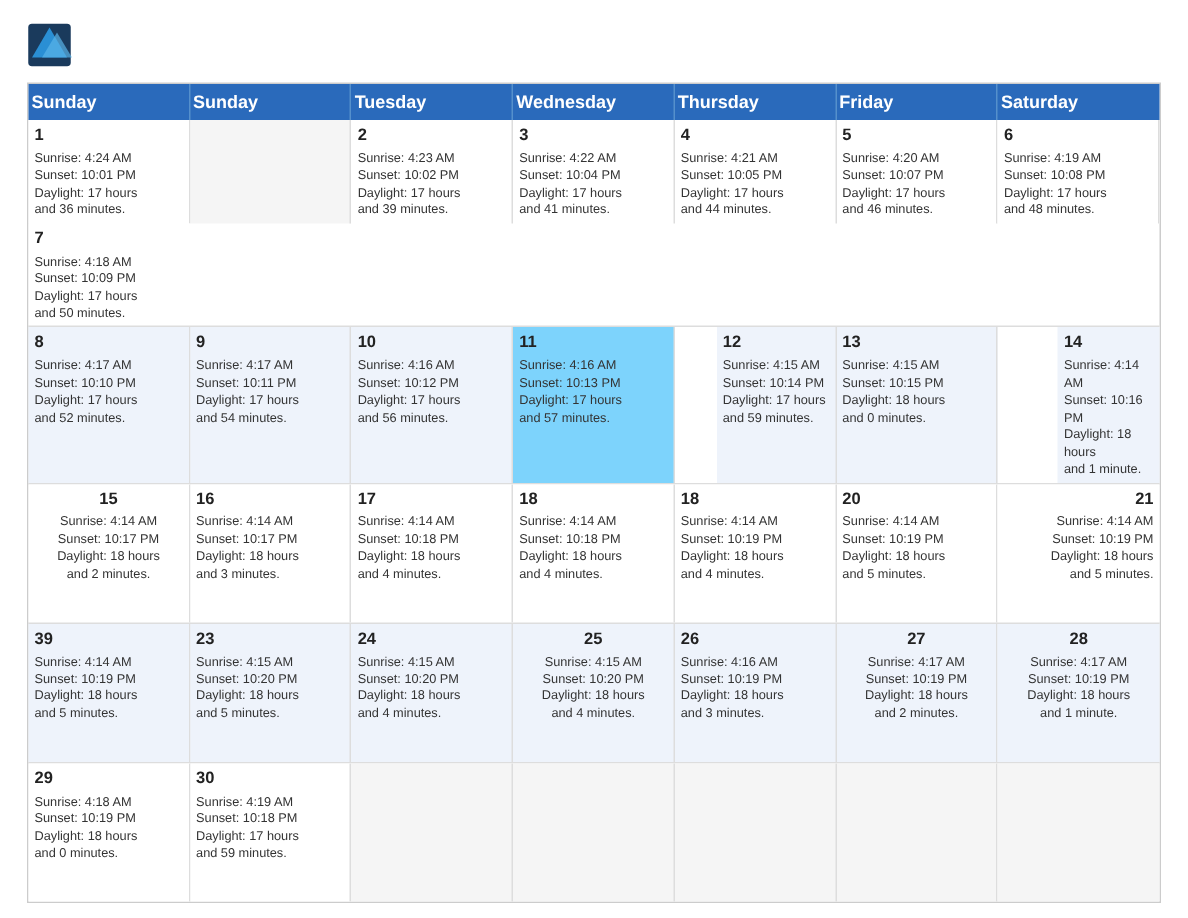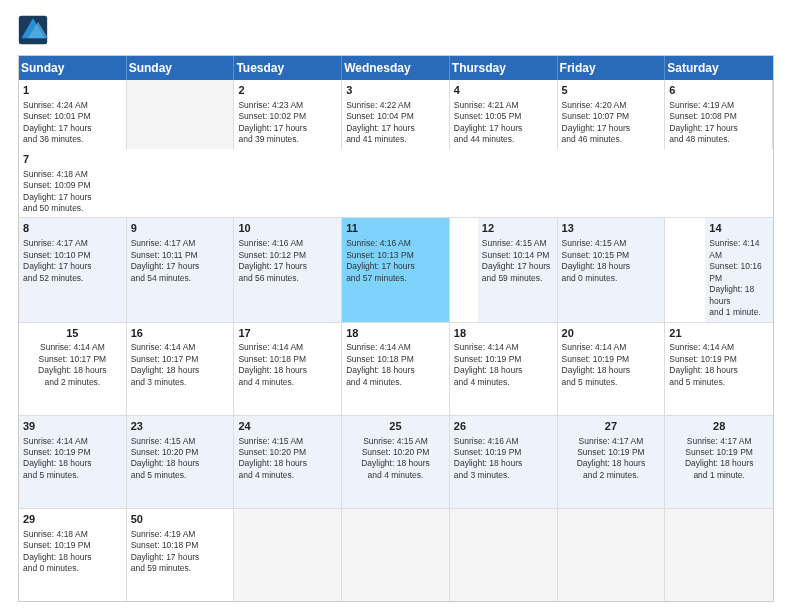--- a/index.html
+++ b/index.html
@@ -154,34 +154,34 @@
           <div class="cal-cell" style="background: rgb(238, 243, 251);"><span class="day-num">13</span>Sunrise: 4:15 AM<br>Sunset: 10:15 PM<br>Daylight: 18 hours<br>and 0 minutes.</div>
           <div class="cal-cell" style="background: rgb(238, 243, 251); margin-left: 40px;"><span class="day-num">14</span>Sunrise: 4:14 AM<br>Sunset: 10:16 PM<br>Daylight: 18 hours<br>and 1 minute.</div>
         </div>
         <div class="cal-row">
           <div class="cal-cell" style="background: rgb(255, 255, 255); text-align: center;"><span class="day-num">15</span>Sunrise: 4:14 AM<br>Sunset: 10:17 PM<br>Daylight: 18 hours<br>and 2 minutes.</div>
           <div class="cal-cell" style="background: rgb(255, 255, 255);"><span class="day-num">16</span>Sunrise: 4:14 AM<br>Sunset: 10:17 PM<br>Daylight: 18 hours<br>and 3 minutes.</div>
           <div class="cal-cell" style="background: rgb(255, 255, 255);"><span class="day-num">17</span>Sunrise: 4:14 AM<br>Sunset: 10:18 PM<br>Daylight: 18 hours<br>and 4 minutes.</div>
           <div class="cal-cell" style="background: rgb(255, 255, 255);"><span class="day-num">18</span>Sunrise: 4:14 AM<br>Sunset: 10:18 PM<br>Daylight: 18 hours<br>and 4 minutes.</div>
           <div class="cal-cell" style="background: rgb(255, 255, 255);"><span class="day-num">18</span>Sunrise: 4:14 AM<br>Sunset: 10:19 PM<br>Daylight: 18 hours<br>and 4 minutes.</div>
           <div class="cal-cell" style="background: rgb(255, 255, 255);"><span class="day-num">20</span>Sunrise: 4:14 AM<br>Sunset: 10:19 PM<br>Daylight: 18 hours<br>and 5 minutes.</div>
-          <div class="cal-cell" style="background: rgb(255, 255, 255);"><span class="day-num">21</span>Sunrise: 4:14 AM<br>Sunset: 10:19 PM<br>Daylight: 18 hours<br>and 5 minutes.</div>
+          <div class="cal-cell" style="background: rgb(255, 255, 255); text-align: right;"><span class="day-num">21</span>Sunrise: 4:14 AM<br>Sunset: 10:19 PM<br>Daylight: 18 hours<br>and 5 minutes.</div>
         </div>
         <div class="cal-row">
           <div class="cal-cell" style="background: rgb(238, 243, 251);"><span class="day-num">39</span>Sunrise: 4:14 AM<br>Sunset: 10:19 PM<br>Daylight: 18 hours<br>and 5 minutes.</div>
           <div class="cal-cell" style="background: rgb(238, 243, 251);"><span class="day-num">23</span>Sunrise: 4:15 AM<br>Sunset: 10:20 PM<br>Daylight: 18 hours<br>and 5 minutes.</div>
           <div class="cal-cell" style="background: rgb(238, 243, 251);"><span class="day-num">24</span>Sunrise: 4:15 AM<br>Sunset: 10:20 PM<br>Daylight: 18 hours<br>and 4 minutes.</div>
           <div class="cal-cell" style="background: rgb(238, 243, 251); text-align: center;"><span class="day-num">25</span>Sunrise: 4:15 AM<br>Sunset: 10:20 PM<br>Daylight: 18 hours<br>and 4 minutes.</div>
           <div class="cal-cell" style="background: rgb(238, 243, 251);"><span class="day-num">26</span>Sunrise: 4:16 AM<br>Sunset: 10:19 PM<br>Daylight: 18 hours<br>and 3 minutes.</div>
           <div class="cal-cell" style="background: rgb(238, 243, 251); text-align: center;"><span class="day-num">27</span>Sunrise: 4:17 AM<br>Sunset: 10:19 PM<br>Daylight: 18 hours<br>and 2 minutes.</div>
           <div class="cal-cell" style="background: rgb(238, 243, 251); text-align: center;"><span class="day-num">28</span>Sunrise: 4:17 AM<br>Sunset: 10:19 PM<br>Daylight: 18 hours<br>and 1 minute.</div>
         </div>
         <div class="cal-row">
           <div class="cal-cell" style="background: rgb(255, 255, 255);"><span class="day-num">29</span>Sunrise: 4:18 AM<br>Sunset: 10:19 PM<br>Daylight: 18 hours<br>and 0 minutes.</div>
-          <div class="cal-cell" style="background: rgb(255, 255, 255);"><span class="day-num">50</span>Sunrise: 4:19 AM<br>Sunset: 10:18 PM<br>Daylight: 17 hours<br>and 59 minutes.</div>
+          <div class="cal-cell" style="background: rgb(255, 255, 255);"><span class="day-num">30</span>Sunrise: 4:19 AM<br>Sunset: 10:18 PM<br>Daylight: 17 hours<br>and 59 minutes.</div>
           <div class="cal-cell empty"></div>
           <div class="cal-cell empty"></div>
           <div class="cal-cell empty"></div>
           <div class="cal-cell empty"></div>
           <div class="cal-cell empty"></div>
         </div>
       </div>
   </div>
 </div>
 

